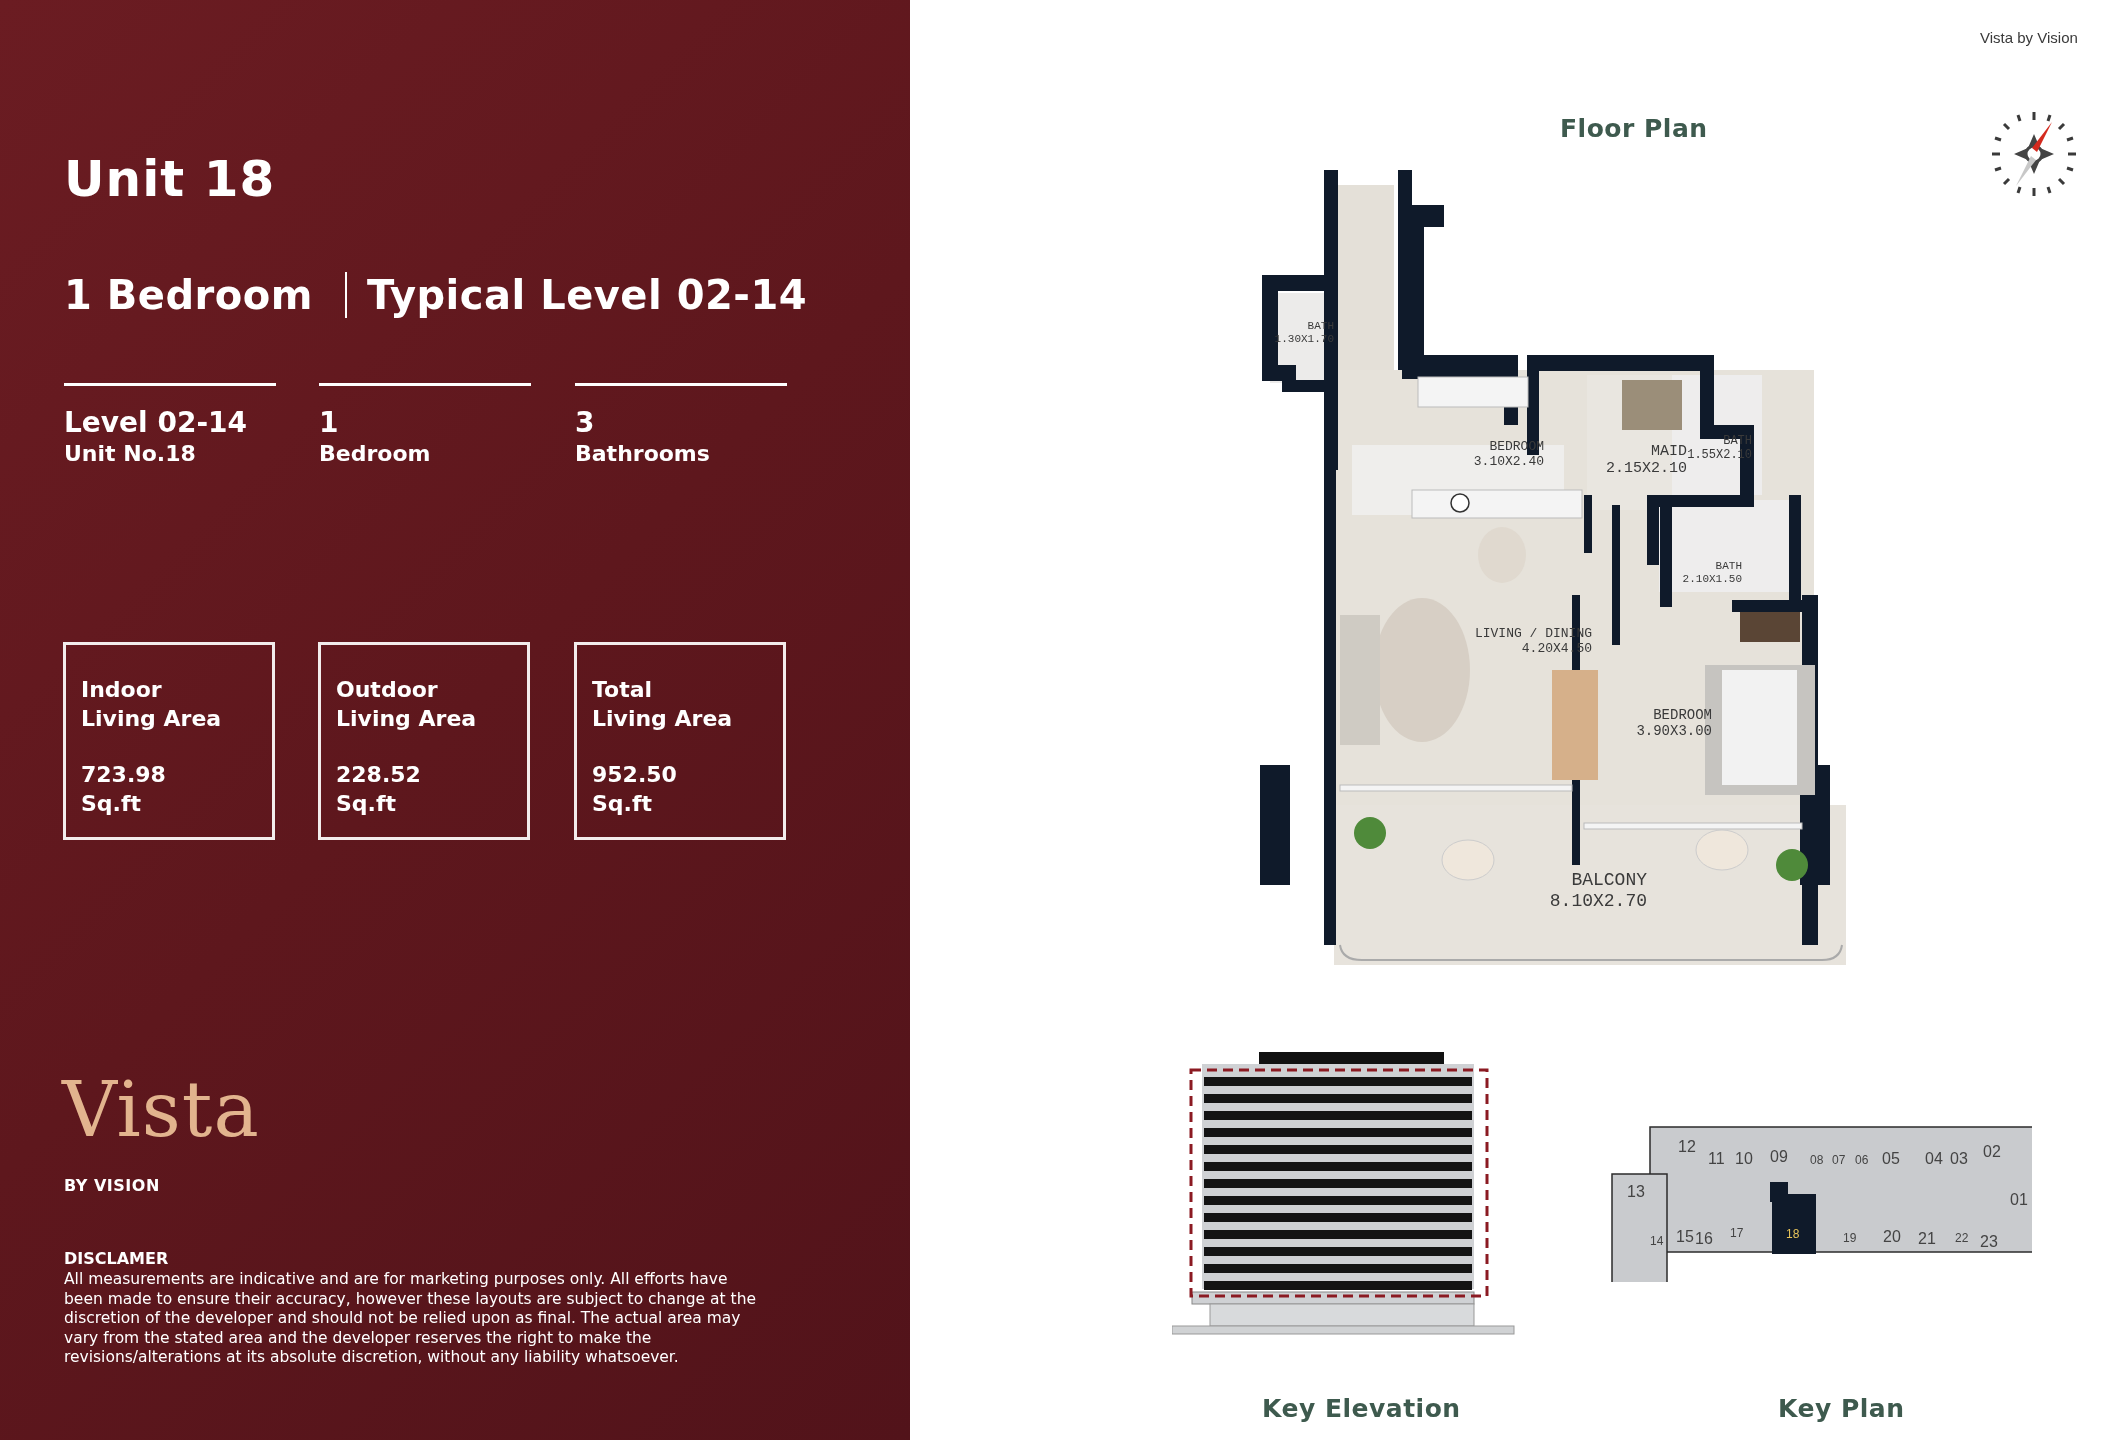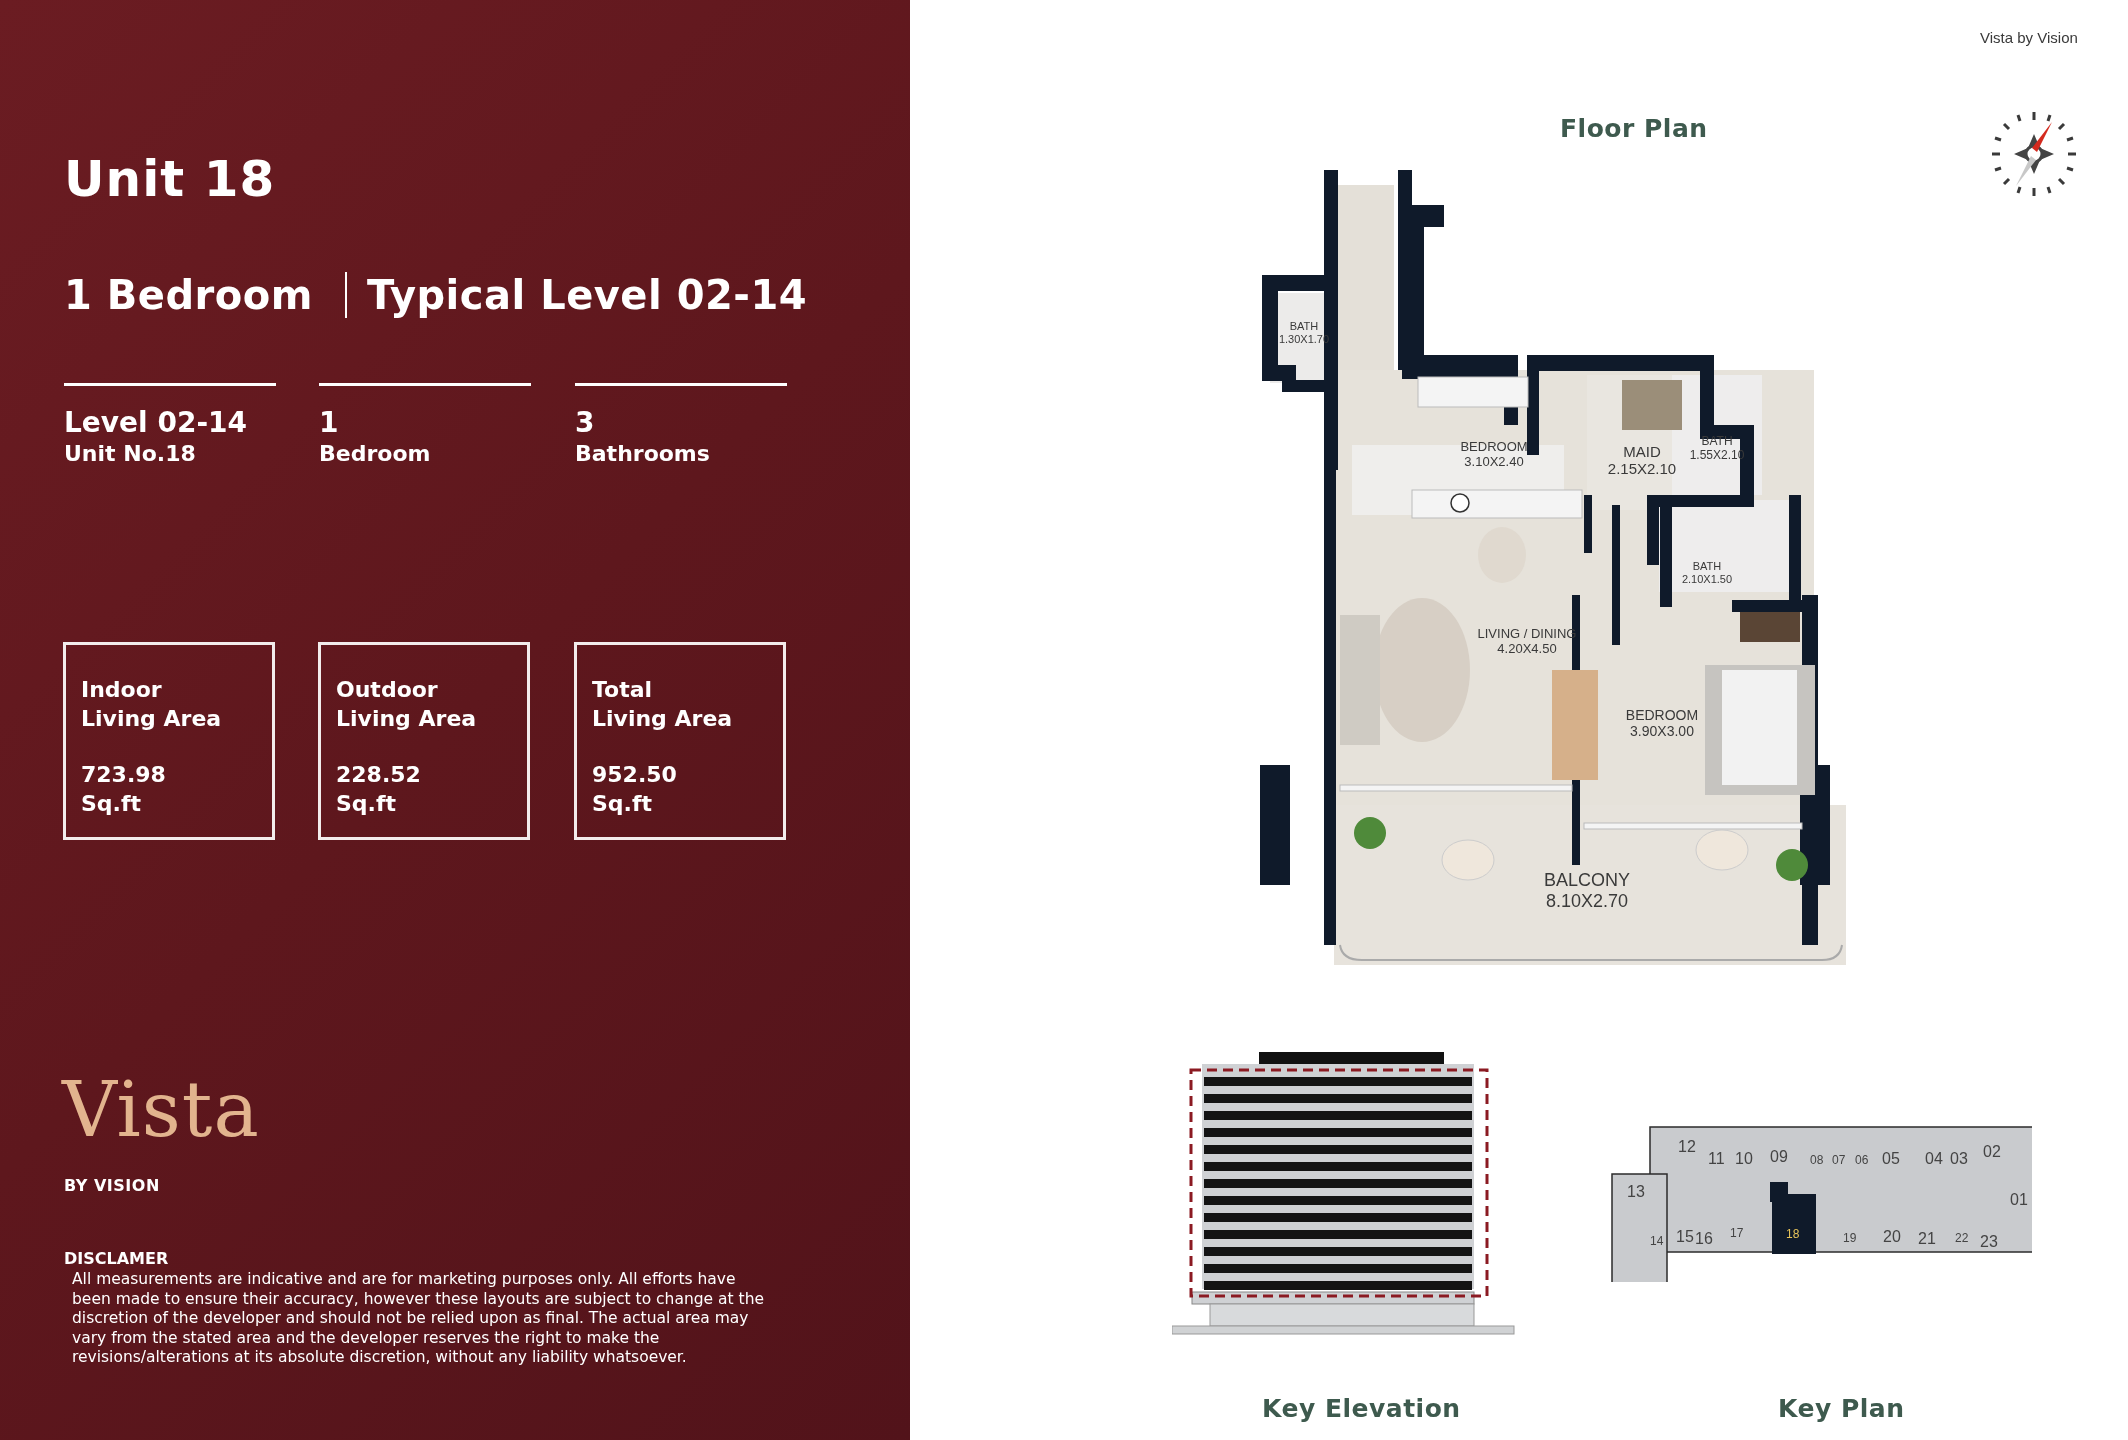--- a/index.html
+++ b/index.html
@@ -21,29 +21,29 @@
   .stat .big { margin-top: 20px; font-size: 28px; font-weight: 600; line-height: 34px; }
   .stat .small { font-size: 22px; font-weight: 600; line-height: 28px; }
 
   .area-box { position: absolute; top: 642px; width: 212px; height: 198px; border: 3px solid #f3ecec; padding: 30px 0 0 15px; }
   .area-box .lbl { font-size: 22px; font-weight: 600; line-height: 29px; }
   .area-box .val { margin-top: 27px; font-size: 22px; font-weight: 600; line-height: 29px; }
 
   .logo { position: absolute; left: 62px; top: 1065px; font-family: "DejaVu Serif", "Liberation Serif", serif; font-size: 76px; color: #e2b48e; letter-spacing: 1px; }
   .by-vision { position: absolute; left: 64px; top: 1176px; font-size: 16px; font-weight: 600; letter-spacing: 0.5px; }
   .disc-title { position: absolute; left: 64px; top: 1249px; font-size: 16px; font-weight: 600; }
-  .disc-body { position: absolute; left: 72px; top: 1270px; width: 700px; font-size: 15.5px; line-height: 19.6px; font-weight: 500; }
+  .disc-body { position: absolute; left: 64px; top: 1270px; width: 700px; font-size: 15.5px; line-height: 19.6px; font-weight: 500; }
 
   
   .brand-top { position: absolute; left: 1980px; top: 29px; font-family: "Liberation Sans", sans-serif; font-size: 15px; color: #3a3a3a; }
   .section-title { position: absolute; font-size: 25px; font-weight: 600; color: #3e5a4e; letter-spacing: 0.5px; }
   .compass { position: absolute; left: 1988px; top: 108px; width: 92px; height: 92px; }
 
   .floorplan { position: absolute; left: 1222px; top: 165px; width: 640px; height: 805px; }
-  .room-label { position: absolute; text-align: center; color: #3a3a3a; font-family: Liberation Sans, sans-serif; line-height: 1.15; }
+  .room-label { position: absolute; text-align: right; color: #3a3a3a; font-family: Liberation Mono, monospace; line-height: 1.15; }
   .elevation { position: absolute; left: 1172px; top: 1052px; width: 350px; height: 295px; }
   .keyplan { position: absolute; left: 1600px; top: 1112px; width: 432px; height: 170px; }
 </style>
 </head>
 <body>
 
 <div class="left-panel">
   <div class="unit-title">Unit 18</div>
   <div class="subtitle">
     <span>1 Bedroom</span>

